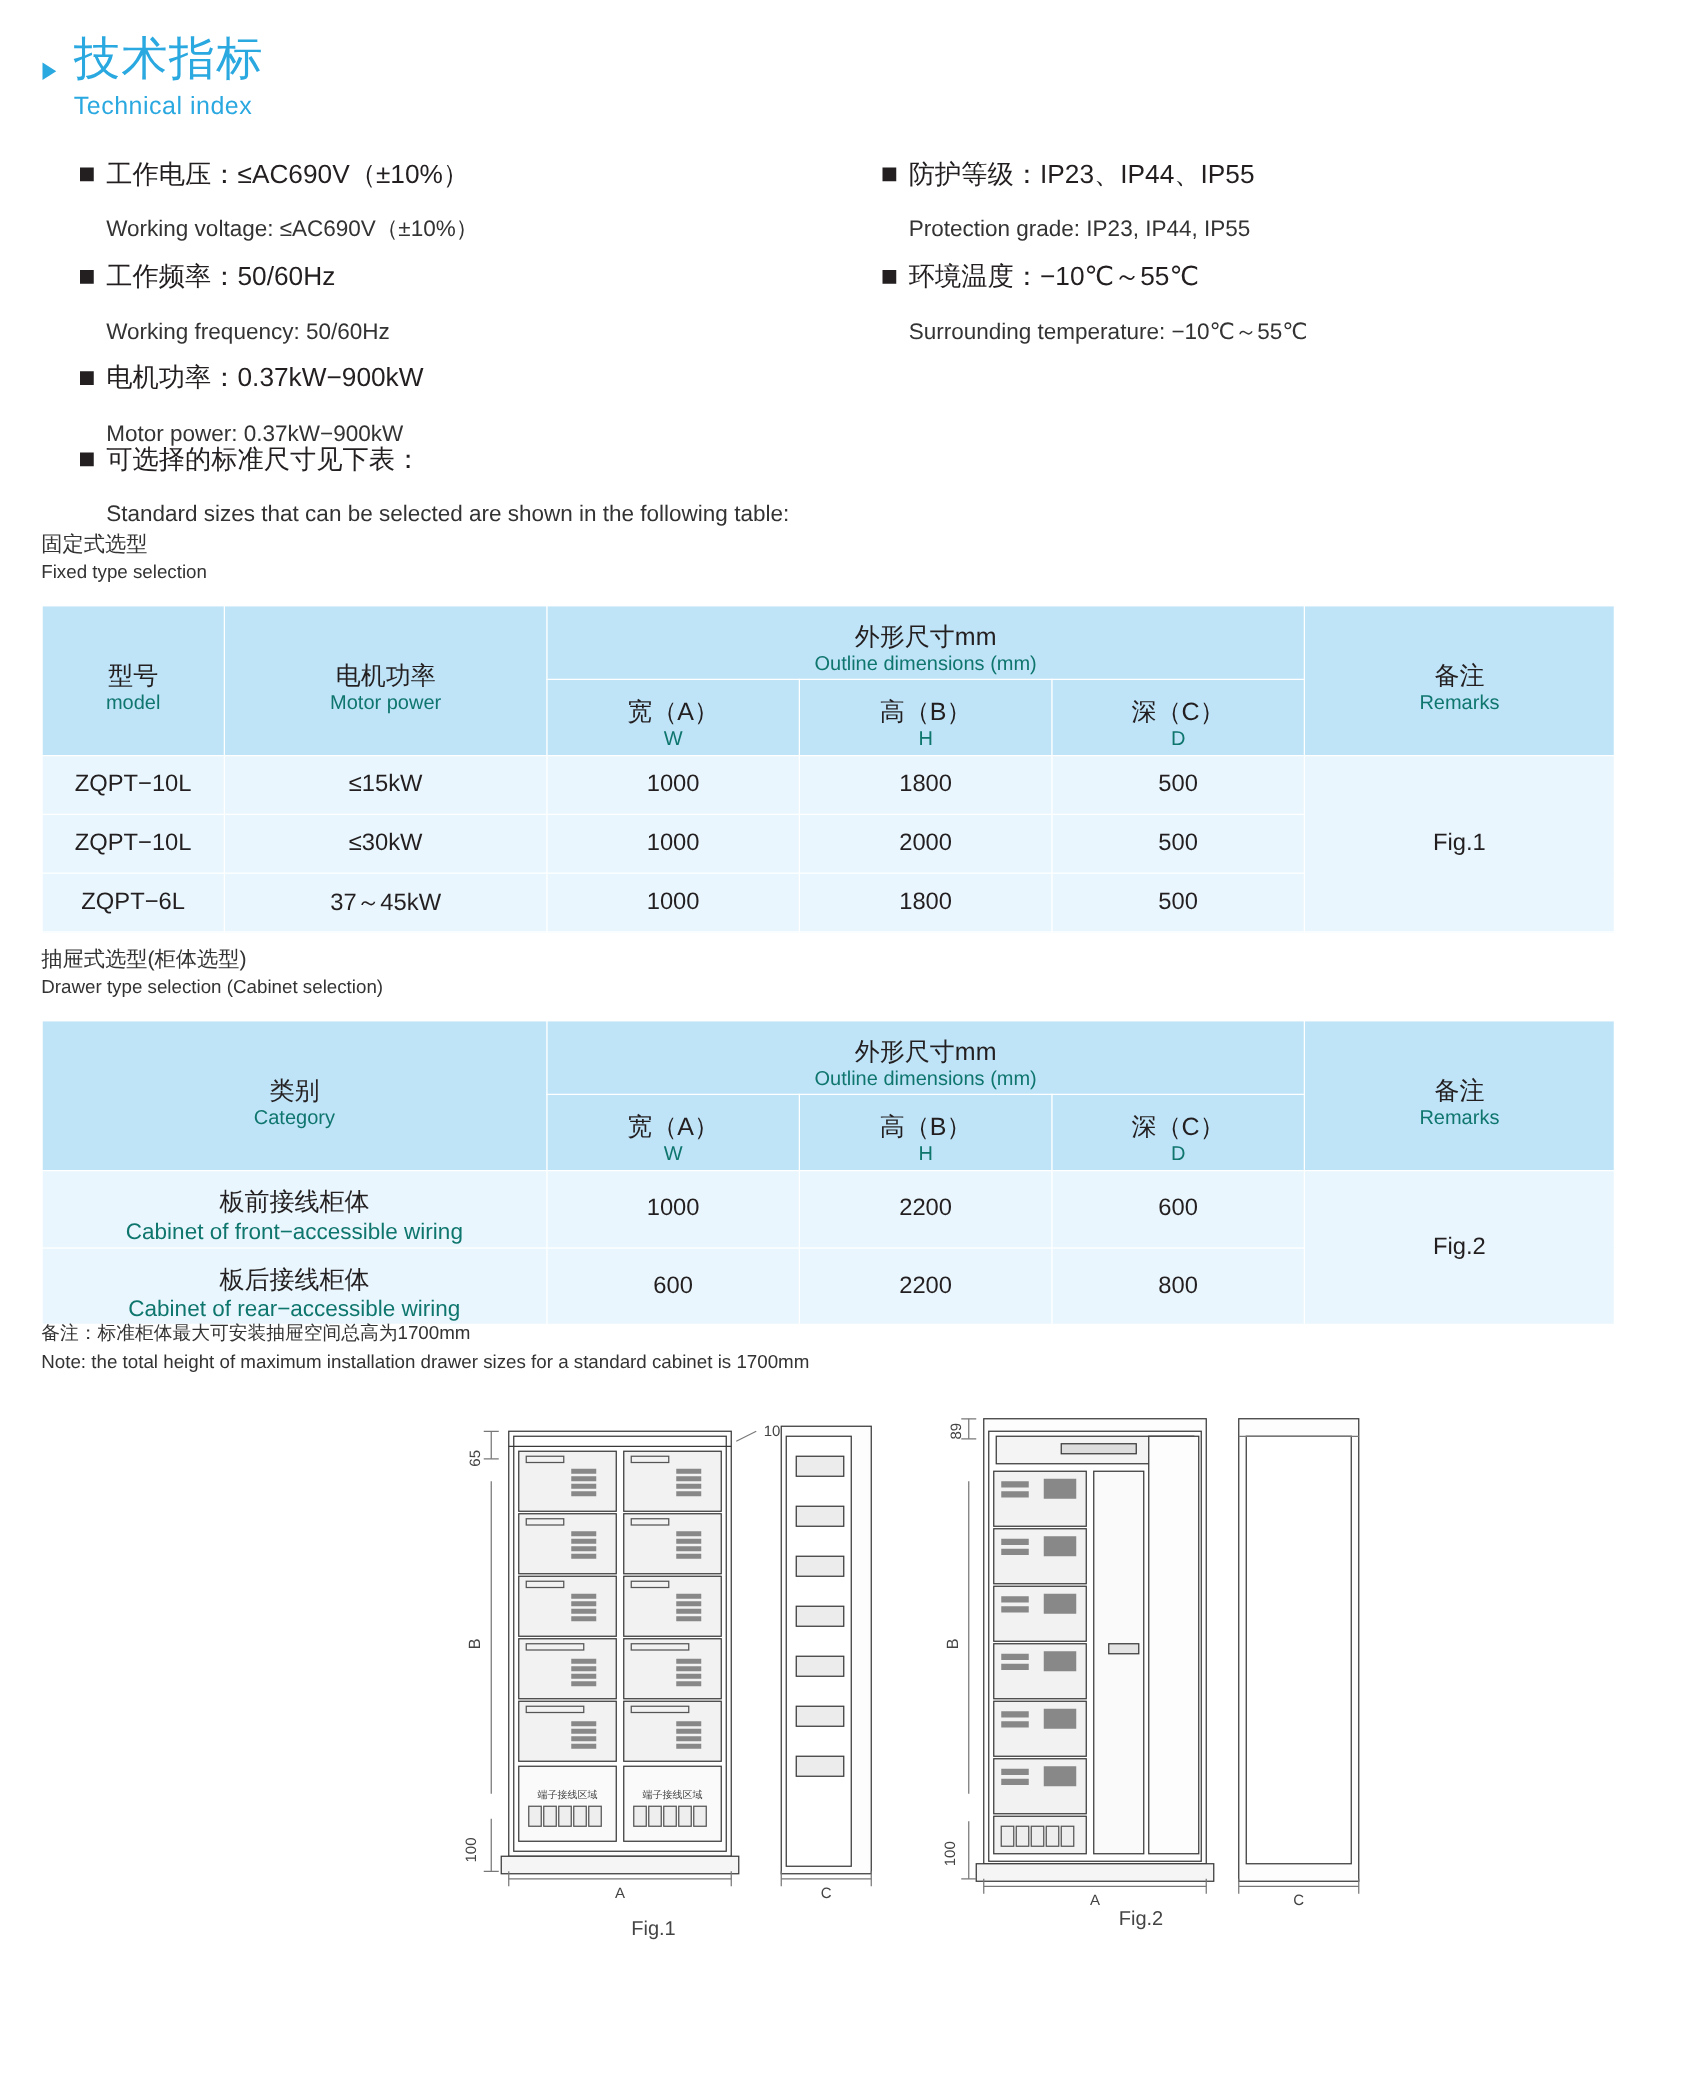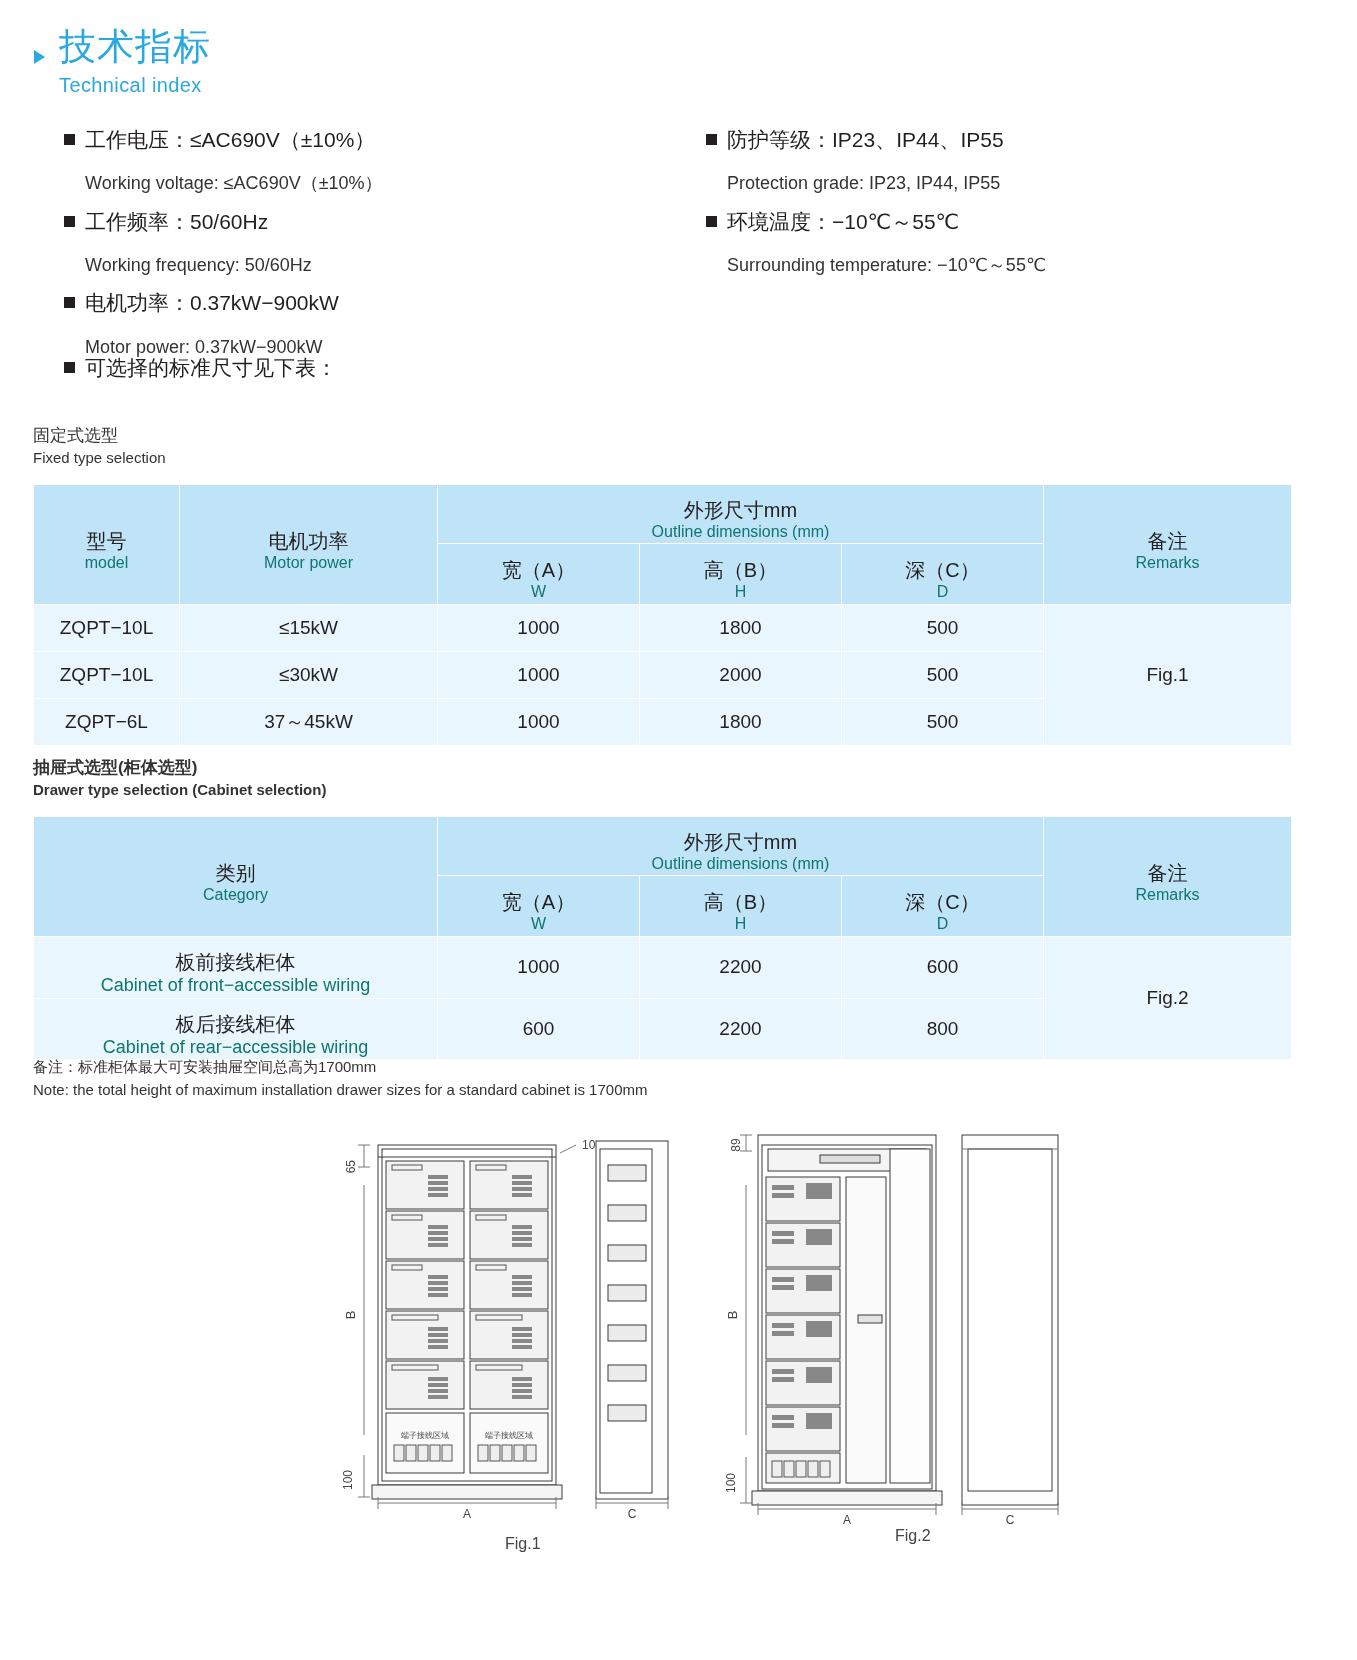--- a/index.html
+++ b/index.html
@@ -71,21 +71,21 @@
   .hdr{background:#bfe3f7;}
   .body-cell{background:#e9f6fd;}
   .cn-l{font-size:20px;line-height:1.2;margin-top:12px;}
   .en-l{font-size:16px;line-height:1.25;color:#0f766e;text-align:center;}
   .val{font-size:19px;}
 
   
   .note{position:absolute;left:33px;font-size:15px;color:#333;line-height:1.55;}
 
   
-  .figs{position:absolute;left:0;top:1105px;width:1170px;height:520px;}
+  .figs{position:absolute;left:0;top:1105px;width:1170px;height:520px;padding-left:29px;}
   .figlabel{
     position:absolute;font-size:16px;color:#444;
   }
   svg{display:block;}
 </style>
 </head>
 <body>
 
 <div class="page">
 
@@ -138,20 +138,21 @@
           </div>
         <div class="spec-en">Surrounding temperature: −10℃～55℃</div>
       </div>
     </div>
 
     <div class="spec-wide">
       <div class="spec-cn">
           <span class="bullet"></span>
           <span>可选择的标准尺寸见下表：</span>
         </div>
+      <div class="spec-en">Standard sizes that can be selected are shown in the following table:</div>
     </div>
   </div>
 
   <div class="cap" style="top:425px;">
     <div class="cn">固定式选型</div>
     <div class="en">Fixed type selection</div>
   </div>
 
   <table class="t" style="left:33px;top:484px;width:1258px;">
     <colgroup>
@@ -214,21 +215,21 @@
       <tr>
         <td class="body-cell val" style="height:44px">ZQPT−6L</td>
         <td class="body-cell val">37～45kW</td>
         <td class="body-cell val">1000</td>
         <td class="body-cell val">1800</td>
         <td class="body-cell val">500</td>
       </tr>
     </tbody>
   </table>
 
-  <div class="cap" style="top:757px;font-weight:bold;">
+  <div class="cap" style="top:757px;">
     <div class="cn">抽屉式选型(柜体选型)</div>
     <div class="en">Drawer type selection (Cabinet selection)</div>
   </div>
 
   <table class="t" style="left:33px;top:816px;width:1258px;">
     <colgroup>
       <col style="width:404px">
         <col style="width:202px">
         <col style="width:202px">
         <col style="width:202px">

